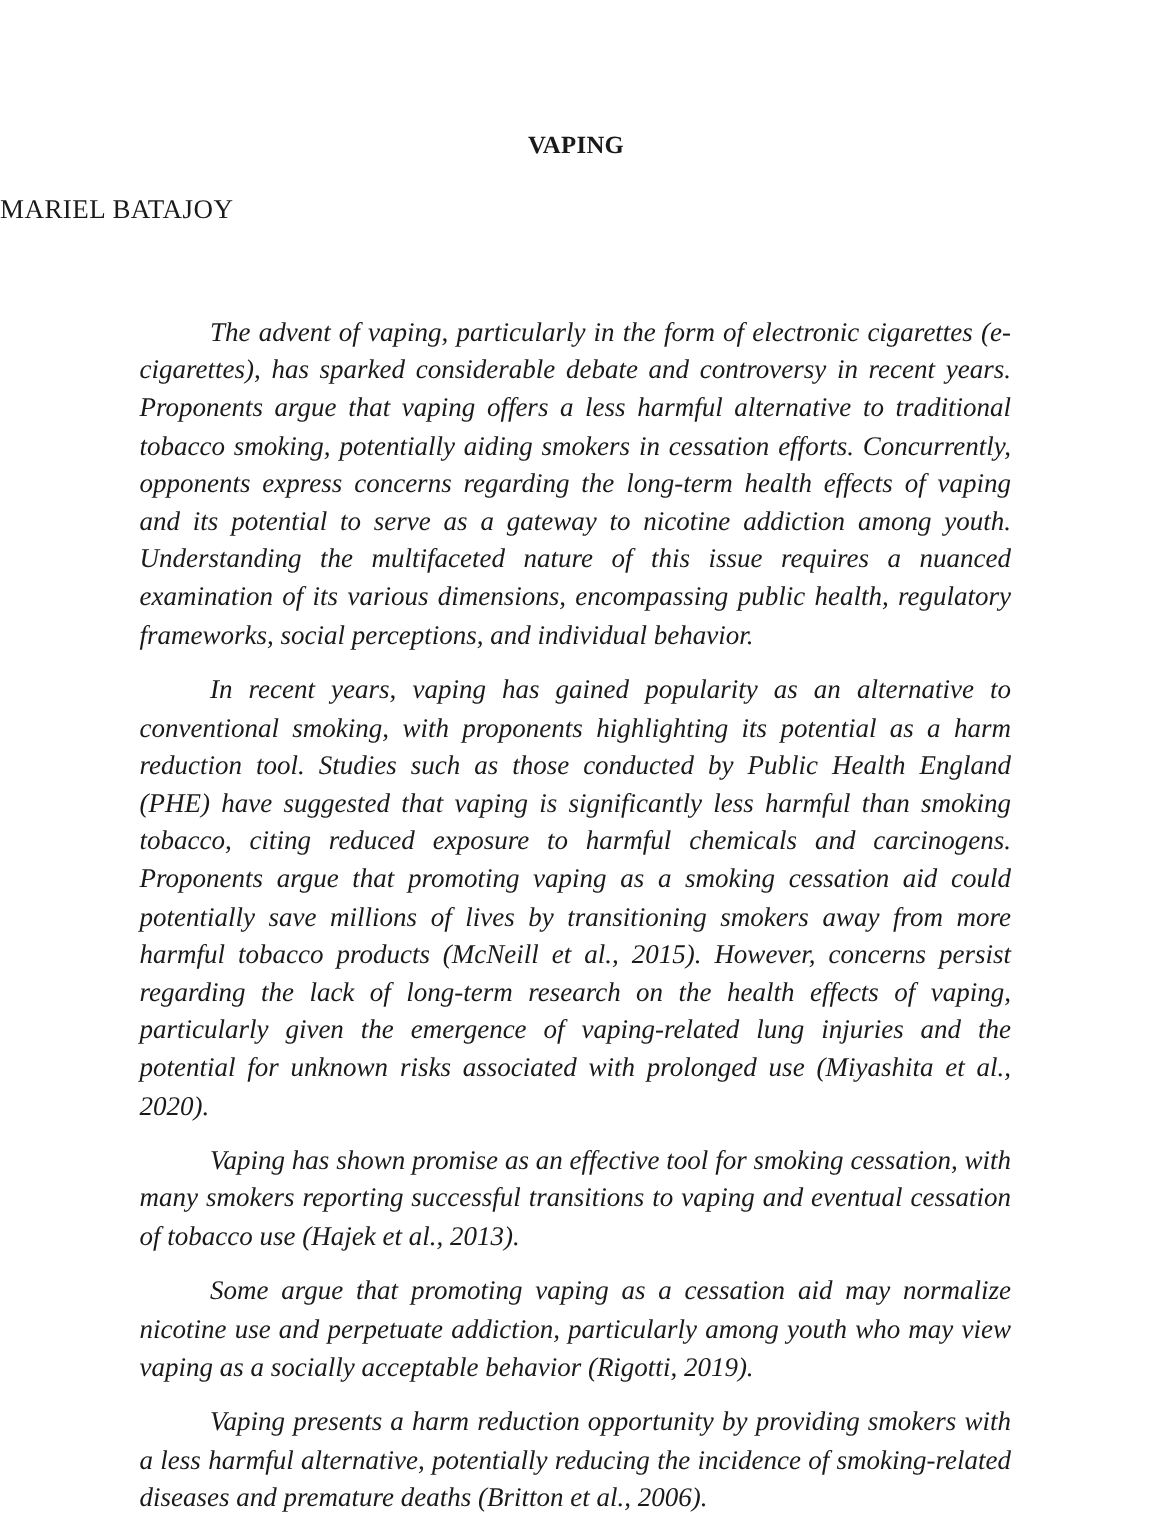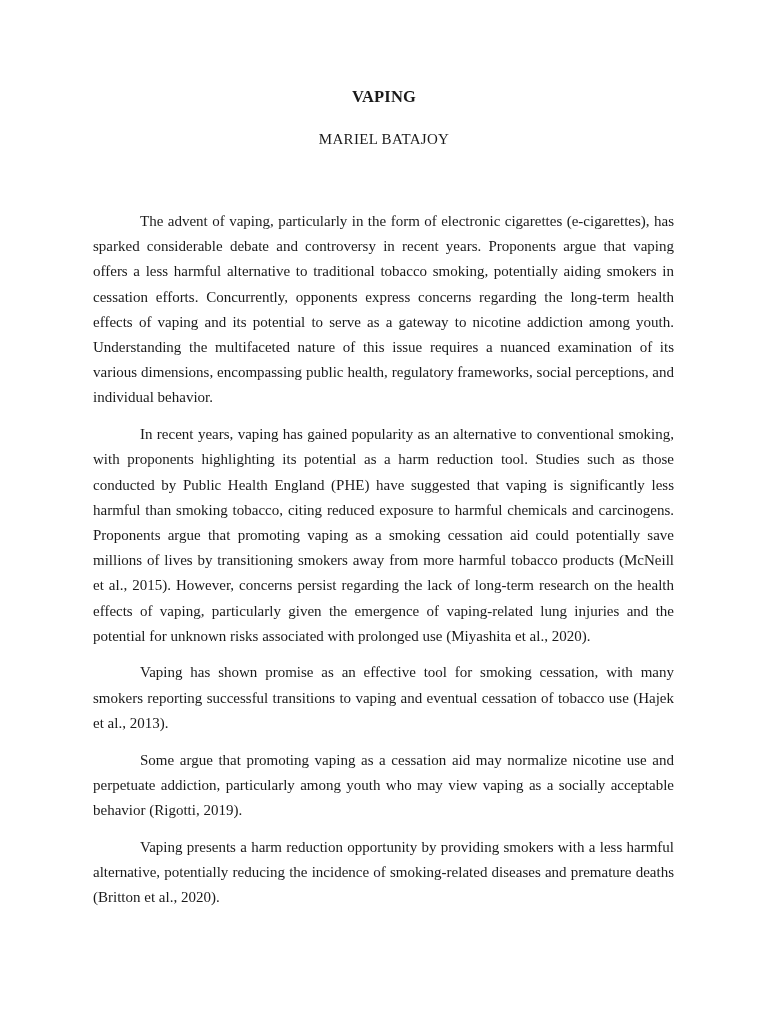--- a/index.html
+++ b/index.html
@@ -32,46 +32,46 @@
       font-weight: bold;
       font-size: 16.5px;
       line-height: 20px;
       letter-spacing: 0.2px;
     }
     .author {
       position: absolute;
       top: 129px;
       left: 0;
       width: 768px;
-      text-align: center;
-      font-size: 15px;
+      font-size: 18px;
       line-height: 20px;
       letter-spacing: 0.3px;
     }
     .body-text {
       position: absolute;
       top: 209px;
       left: 93px;
       width: 581px;
     }
     .para {
       margin: 0 0 11.5px 0;
-      font-size: 15px;
+      font-size: 18px;
       line-height: 25.2px;
       text-align: justify;
       text-indent: 47px;
       hyphens: none;
+      font-style: italic;
     }
   </style>
 </head>
 <body>
 
 <div class="page">
   <div class="title">VAPING</div>
   <div class="author">MARIEL BATAJOY</div>
   <div class="body-text">
     <p class="para">The advent of vaping, particularly in the form of electronic cigarettes (e-cigarettes), has sparked considerable debate and controversy in recent years. Proponents argue that vaping offers a less harmful alternative to traditional tobacco smoking, potentially aiding smokers in cessation efforts. Concurrently, opponents express concerns regarding the long-term health effects of vaping and its potential to serve as a gateway to nicotine addiction among youth. Understanding the multifaceted nature of this issue requires a nuanced examination of its various dimensions, encompassing public health, regulatory frameworks, social perceptions, and individual behavior.</p>
     <p class="para">In recent years, vaping has gained popularity as an alternative to conventional smoking, with proponents highlighting its potential as a harm reduction tool. Studies such as those conducted by Public Health England (PHE) have suggested that vaping is significantly less harmful than smoking tobacco, citing reduced exposure to harmful chemicals and carcinogens. Proponents argue that promoting vaping as a smoking cessation aid could potentially save millions of lives by transitioning smokers away from more harmful tobacco products (McNeill et al., 2015). However, concerns persist regarding the lack of long-term research on the health effects of vaping, particularly given the emergence of vaping-related lung injuries and the potential for unknown risks associated with prolonged use (Miyashita et al., 2020).</p>
     <p class="para">Vaping has shown promise as an effective tool for smoking cessation, with many smokers reporting successful transitions to vaping and eventual cessation of tobacco use (Hajek et al., 2013).</p>
     <p class="para">Some argue that promoting vaping as a cessation aid may normalize nicotine use and perpetuate addiction, particularly among youth who may view vaping as a socially acceptable behavior (Rigotti, 2019).</p>
-    <p class="para">Vaping presents a harm reduction opportunity by providing smokers with a less harmful alternative, potentially reducing the incidence of smoking-related diseases and premature deaths (Britton et al., 2020).</p>
+    <p class="para">Vaping presents a harm reduction opportunity by providing smokers with a less harmful alternative, potentially reducing the incidence of smoking-related diseases and premature deaths (Britton et al., 2006).</p>
   </div>
 </div>
 
 </body></html>

